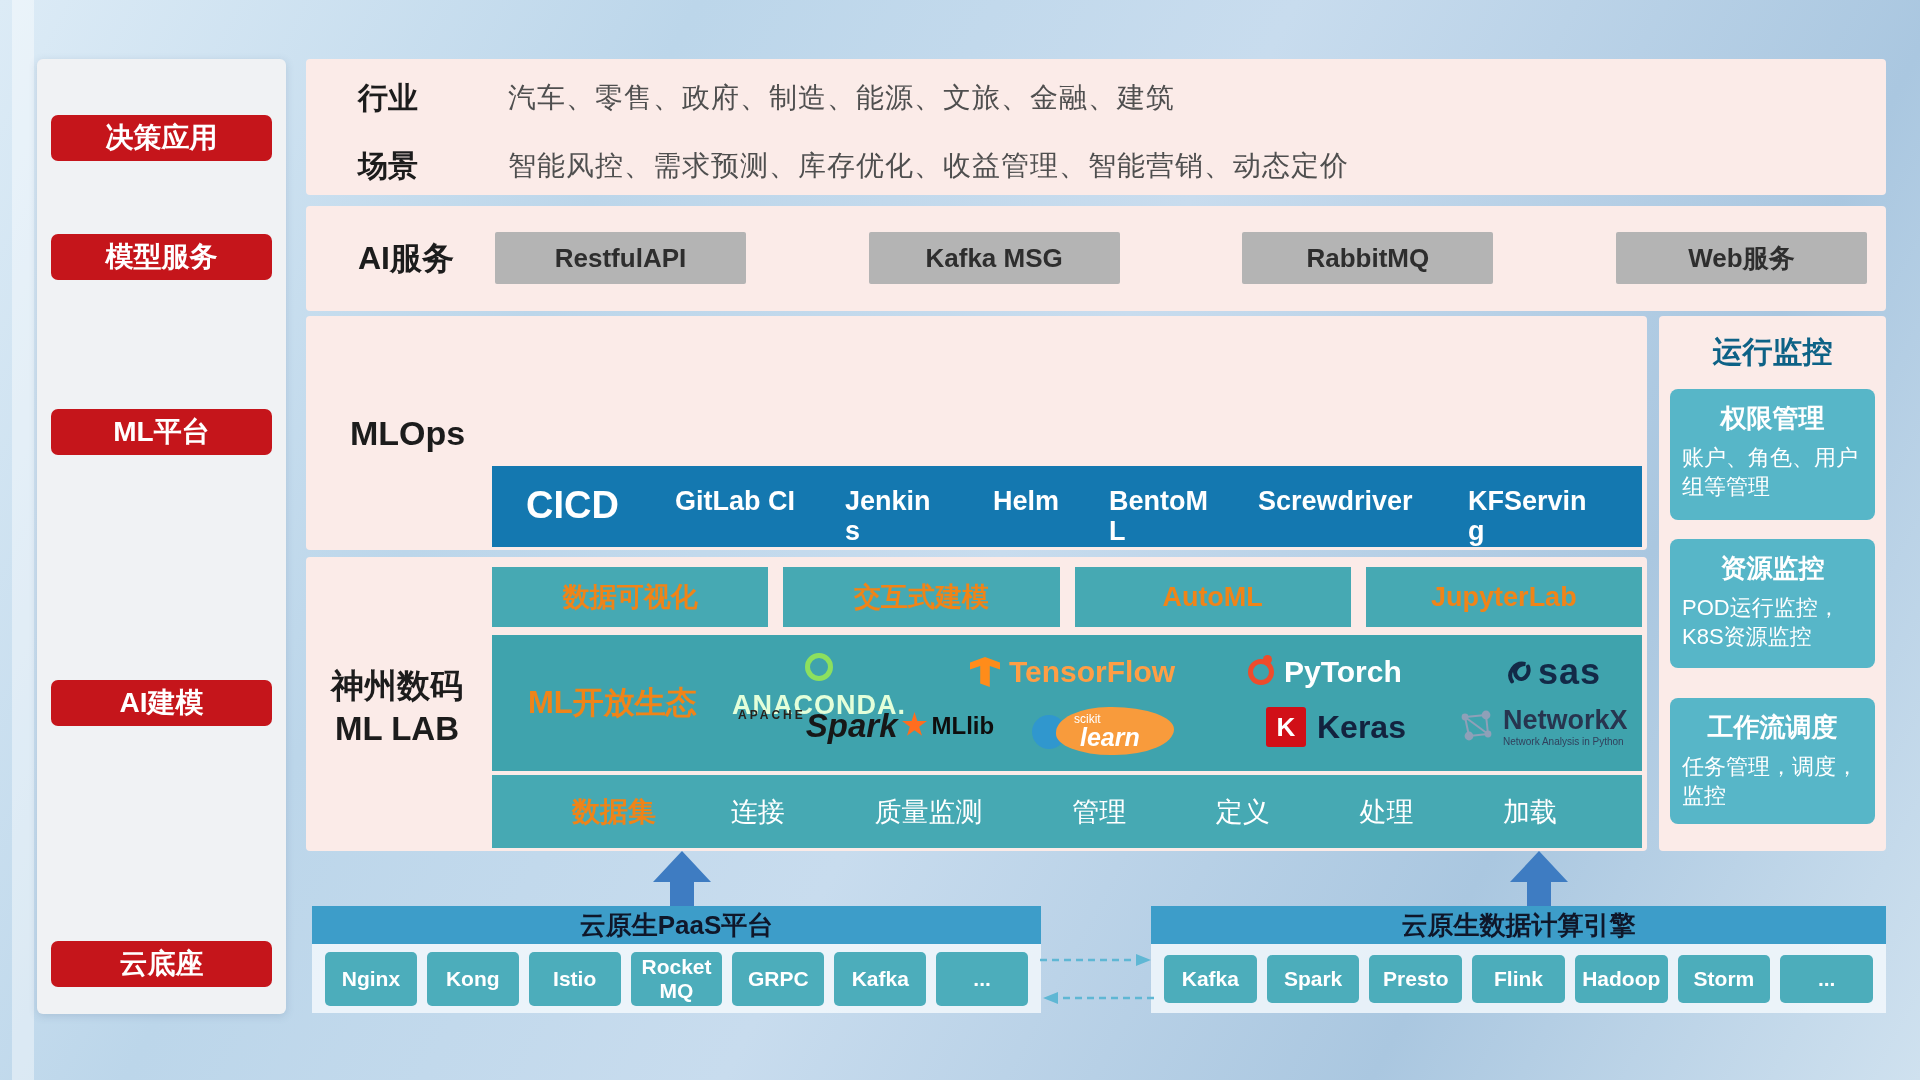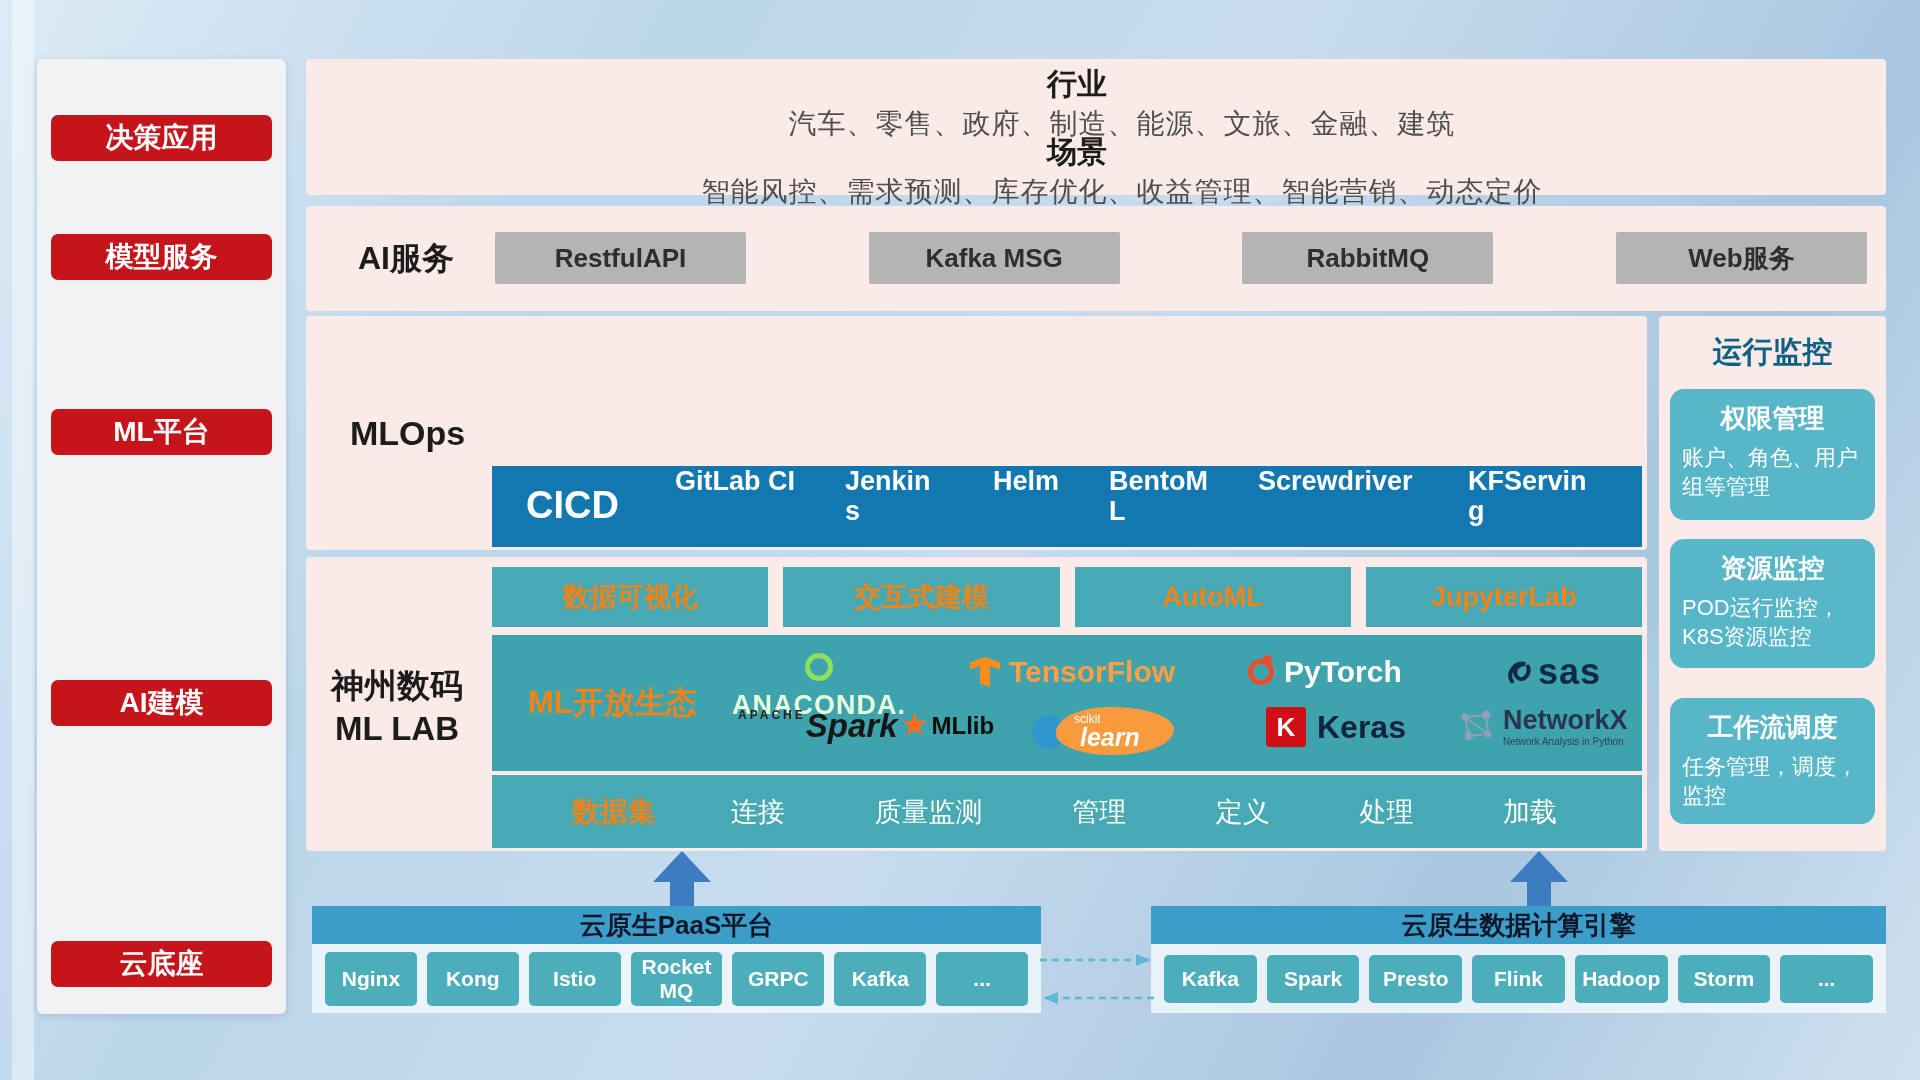--- a/index.html
+++ b/index.html
@@ -19,46 +19,46 @@
 
   
   .panel { position:absolute; background:#fbebe8; border-radius:4px; }
   .panel-row1 { left:306px; top:59px;  width:1580px; height:136px; }
   .panel-row2 { left:306px; top:206px; width:1580px; height:105px; }
   .panel-mlops{ left:306px; top:316px; width:1341px; height:234px; }
   .panel-mon  { left:1659px; top:316px; width:227px; height:535px; }
   .panel-lab  { left:306px; top:557px; width:1341px; height:294px; }
 
   
-  .ind-row { display:flex; align-items:center; height:68px; padding-left:52px;flex-direction:column; }
+  .ind-row { display:flex; align-items:center; height:68px; padding-left:52px; }
   .ind-label { width:150px; font-size:30px; font-weight:bold; color:#1c1c1c; }
   .ind-text { font-size:28px; color:#4f4f4f; letter-spacing:1px; }
 
   
   .ai-label { position:absolute; left:52px; top:0; height:92px; line-height:105px; font-size:32px; font-weight:bold; color:#1c1c1c; }
   .ai-btns { position:absolute; left:189px; right:19px; top:26px; height:52px; display:flex; justify-content:space-between; }
   .ai-btn { width:251px; height:52px; background:#b4b4b4; border-radius:2px; color:#2e2e2e;
     font-size:26px; font-weight:bold; text-align:center; line-height:52px; }
 
   
   .mlops-label { position:absolute; left:44px; top:50%; transform:translateY(-50%); font-size:34px; font-weight:bold; color:#1c1c1c; }
   .mlops-cards { position:absolute; left:186px; top:14px; width:1150px; display:flex; gap:9px; }
   .mcard { flex:1; height:130px; background:#1478b0; }
   .mcard-title { margin-top:10px; text-align:center; color:#fff; font-size:28px; font-weight:bold; }
   .mcard-body { padding:7px 18px 0; color:#eef6fb; font-size:23px; line-height:1.35; }
   .cicd-bar { position:absolute; left:186px; top:150px; width:1150px; height:81px; background:#1478b0;
     display:flex; align-items:flex-start; }
   .cicd-title { font-size:38px; font-weight:bold; color:#fff; margin:18px 56px 0 34px; }
-  .cicd-items { flex:1; display:flex; justify-content:space-between; padding-right:44px; }
+  .cicd-items { flex:1; display:flex; justify-content:space-between; padding-right:44px; margin-top:20px; }
   .cicd-item { color:#fff; font-size:27px; font-weight:bold; word-break:break-all; line-height:1.12; }
   .w-jenkins { width:98px; } .w-bentoml { width:99px; } .w-screw { width:160px; } .w-kfs { width:130px; }
 
   
   .mon-title { margin-top:16px; text-align:center; font-size:30px; font-weight:bold; color:#0d6286; }
-  .mon-card { position:absolute; left:11px; width:205px; background:#57b6c8; border-radius:14px; }
+  .mon-card { position:absolute; left:11px; width:205px; background:#57b6c8; border-radius:8px; }
   .mon-card-title { padding-top:12px; text-align:center; color:#fff; font-size:26px; font-weight:bold; }
   .mon-card-body { padding:7px 12px 0; color:#fff; font-size:22px; line-height:1.32; }
 
   
   .lab-label { position:absolute; left:0; top:108px; width:182px; text-align:center;
     font-size:33px; font-weight:bold; color:#1c1c1c; line-height:1.3; }
   .lab-tools { position:absolute; left:186px; top:10px; width:1150px; height:60px; display:flex; gap:15px; }
   .tool-btn { flex:1; background:#46a9b3; color:#f08418; font-size:27px; font-weight:bold;
     text-align:center; line-height:60px; }
   .eco-box { position:absolute; left:186px; top:78px; width:1150px; height:136px; background:#3fa3ad; }

